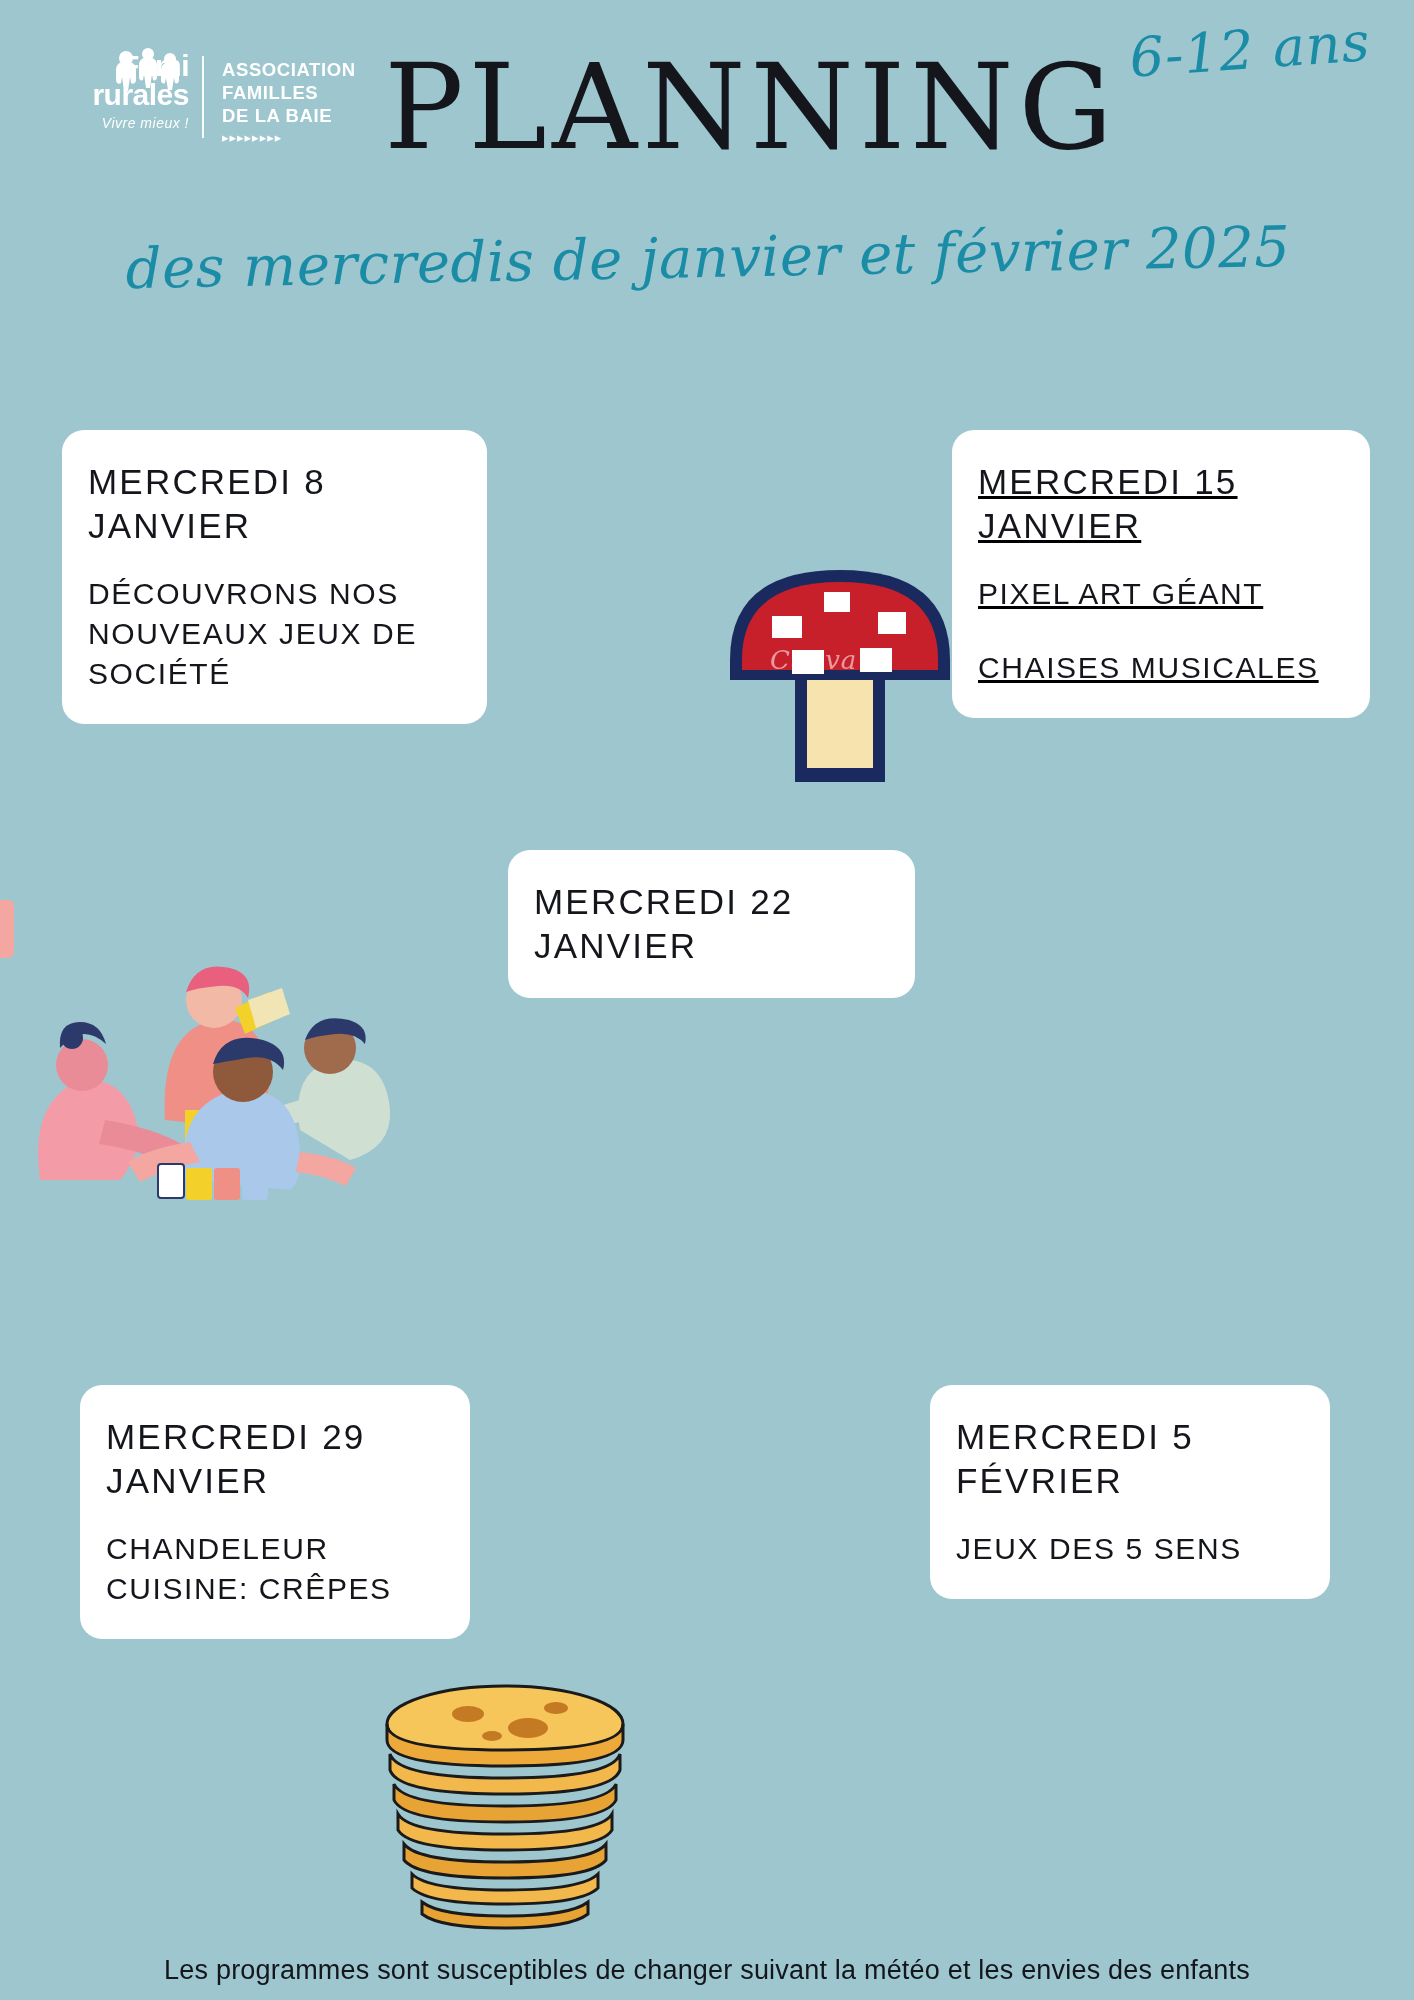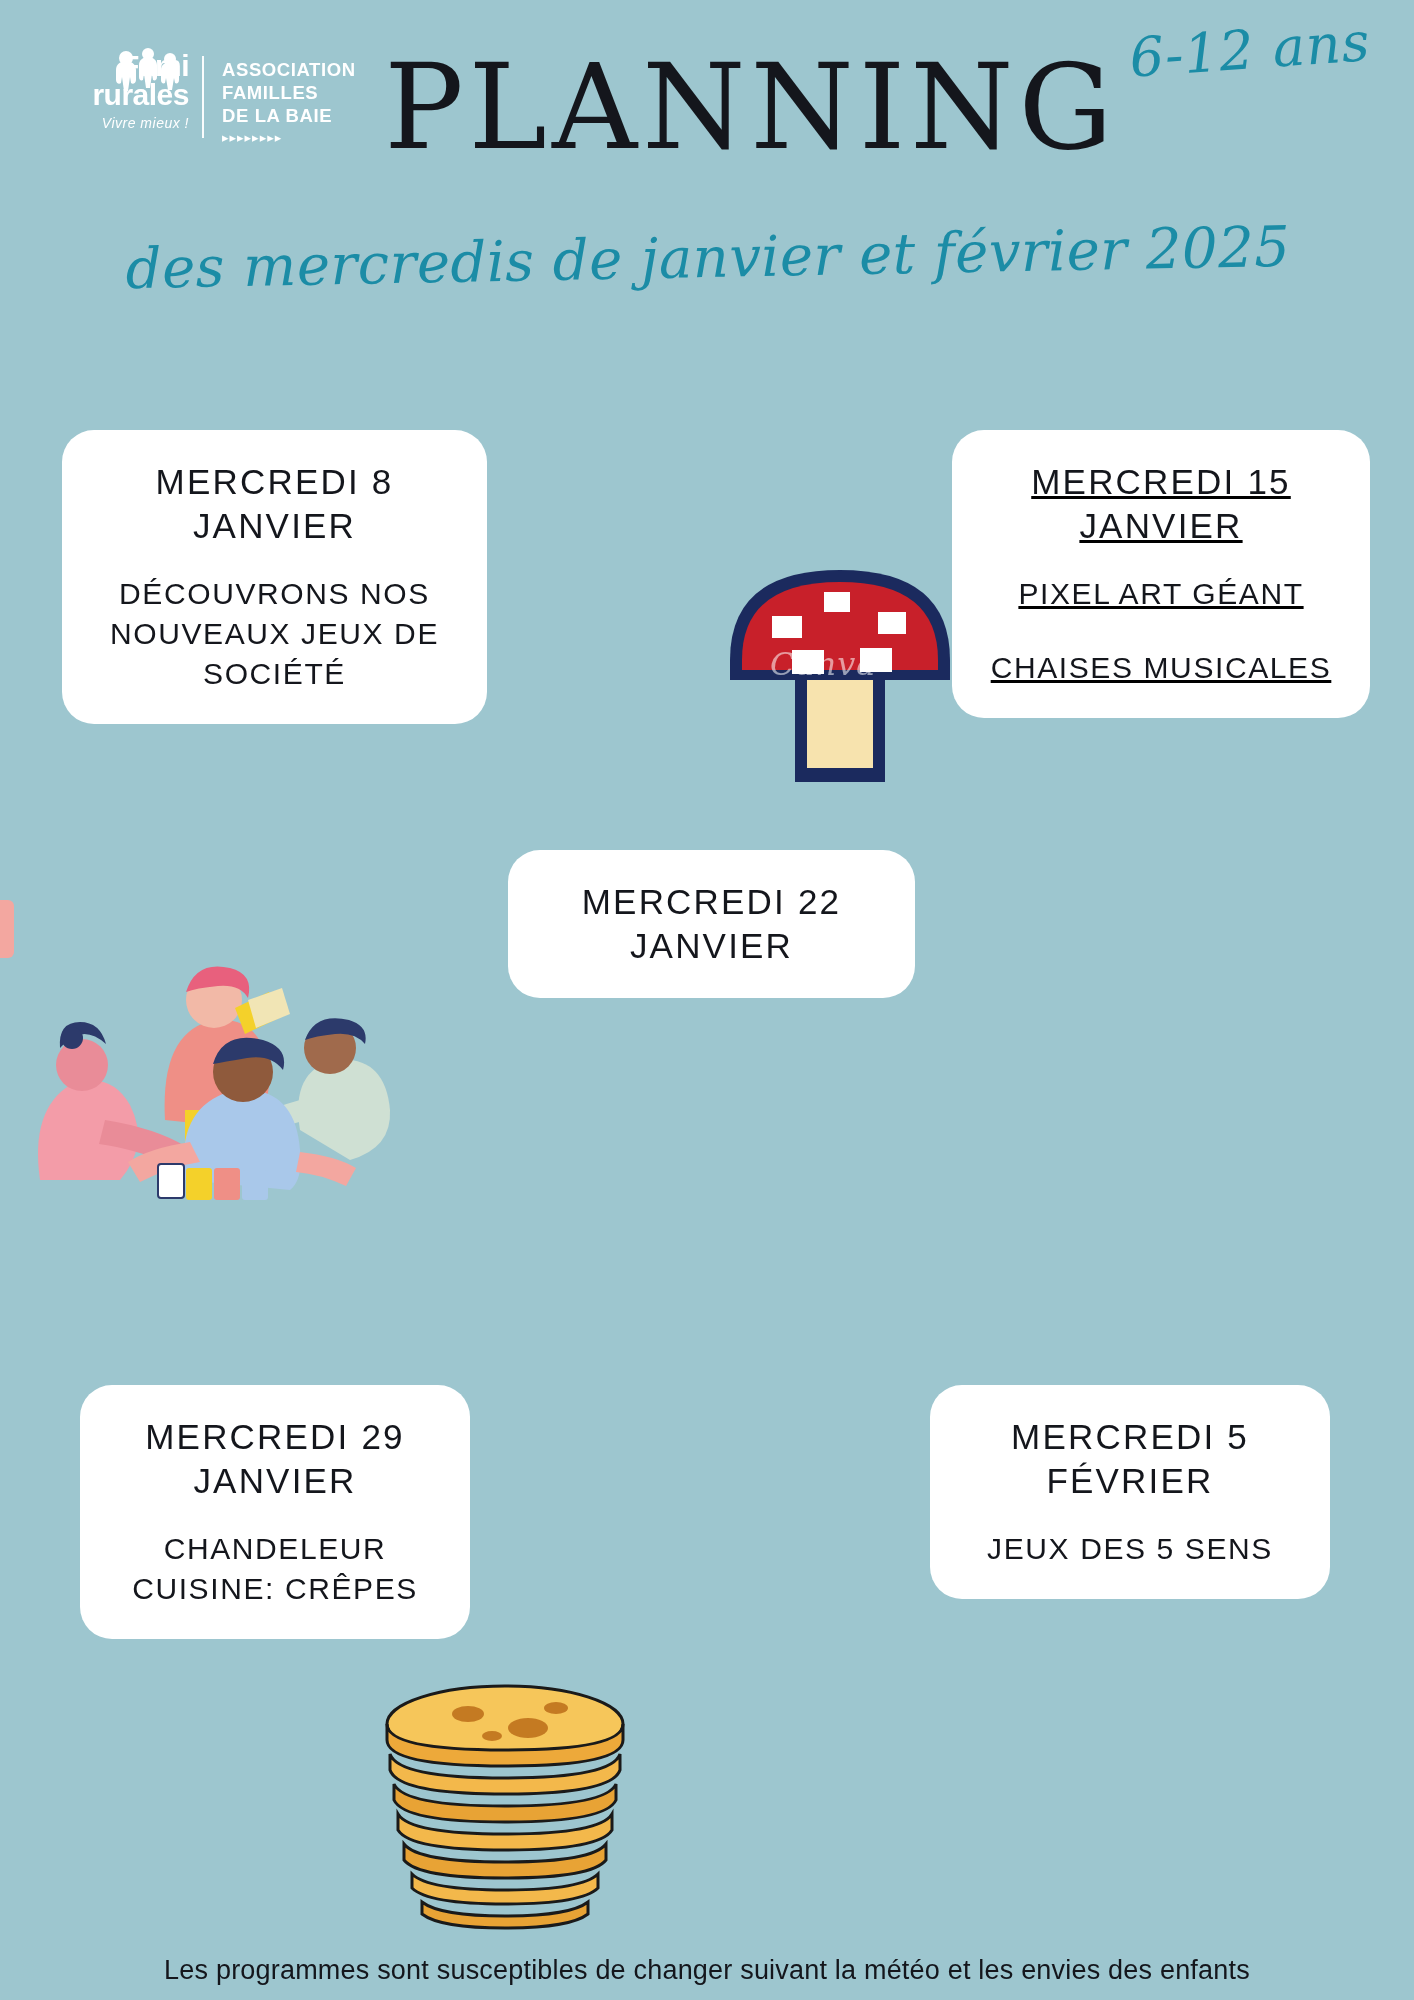--- a/index.html
+++ b/index.html
@@ -123,23 +123,23 @@
     letter-spacing: 0.5px;
     color: #1b8ca6;
     transform: rotate(-1.1deg);
     white-space: nowrap;
   }
 
   
   .card {
     position: absolute;
     background: #ffffff;
-    border-radius: 32px;
+    border-radius: 22px;
     padding: 30px 26px;
-    text-align: center;
+    text-align: left;
   }
   .card-date {
     font-size: 35px;
     line-height: 1.25;
     letter-spacing: 2.2px;
     color: #14161c;
     white-space: pre-line;
   }
   .card-body {
     margin-top: 26px;
@@ -172,21 +172,21 @@
   .art { position: absolute; }
   #art-mushroom { left: 700px; top: 520px; width: 280px; height: 290px; }
   #art-kids     { left: 0px;   top: 880px; width: 510px; height: 320px; }
   #art-crepes   { left: 360px; top: 1680px; width: 290px; height: 255px; }
   .watermark {
     position: absolute;
     left: 770px;
     top: 645px;
     font-family: "DejaVu Serif", serif;
     font-style: italic;
-    font-size: 32px;
+    font-size: 26px;
     color: rgba(255,255,255,0.55);
     letter-spacing: 1px;
   }
   .corner-blob {
     position: absolute;
     left: -26px;
     top: 900px;
     width: 40px;
     height: 58px;
     background: #f3a7a0;

